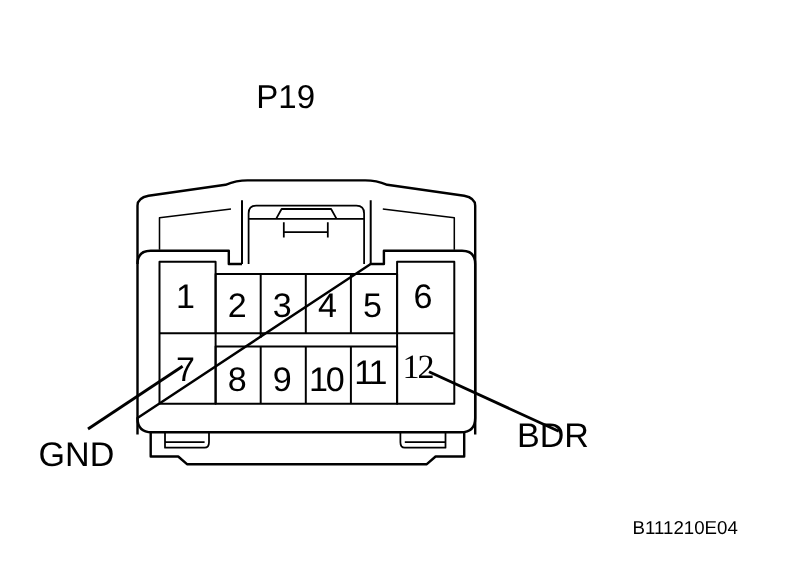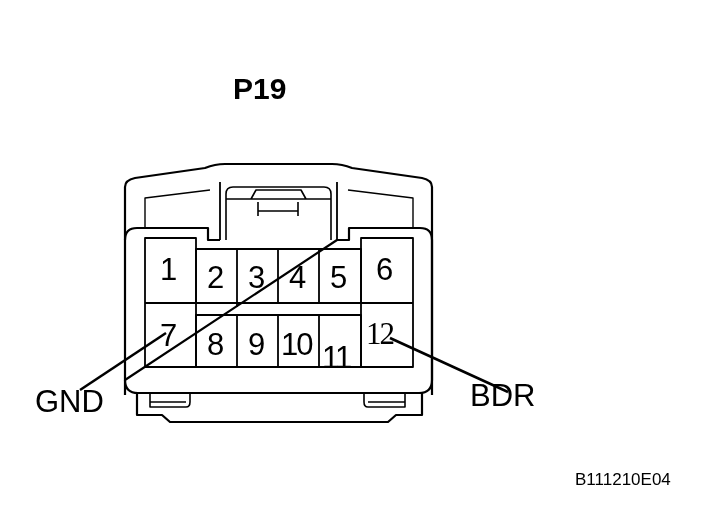--- a/index.html
+++ b/index.html
@@ -1,18 +1,18 @@
 <!DOCTYPE html>
 <html><head>
 <meta charset="utf-8">
 <style>
   html, body { margin: 0; padding: 0; background: #ffffff; }
   body { width: 727px; height: 520px; position: relative; overflow: hidden;
          font-family: "Liberation Sans", "DejaVu Sans", sans-serif; color: #000; }
-  .title { position: absolute; left: 233px; top: 72px; font-size: 30px; font-weight: bold; letter-spacing: 0px; }
+  .title { position: absolute; left: 233px; top: 72px; font-size: 30px; font-weight: normal; letter-spacing: 0px; }
   .code { position: absolute; left: 575px; top: 428px; font-size: 17px; margin-top: 42px; }
   .label { position: absolute; font-size: 31px; }
   .pin { position: absolute; font-size: 31px; line-height: 1; }
   .pin.narrow { letter-spacing: -2px; }
   svg { position: absolute; left: 0; top: 0; }
 </style>
 </head>
 <body>
 
 <div class="title">P19</div>
@@ -64,19 +64,19 @@
 <div class="pin" style="left:207px;top:262px;">2</div>
 <div class="pin" style="left:248px;top:262px;">3</div>
 <div class="pin" style="left:289px;top:262px;">4</div>
 <div class="pin" style="left:330px;top:262px;">5</div>
 <div class="pin" style="left:376px;top:254px;">6</div>
 
 <div class="pin" style="left:160px;top:320px;">7</div>
 <div class="pin" style="left:207px;top:329px;">8</div>
 <div class="pin" style="left:248px;top:329px;">9</div>
 <div class="pin narrow" style="left:281px;top:329px;">10</div>
-<div class="pin narrow" style="left:322px;top:342px;">11</div>
+<div class="pin narrow" style="left:322px;top:323px;">11</div>
 <div class="pin narrow" style="left:366px;top:318px;font-family:Liberation Serif, serif;">12</div>
 
-<div class="label" style="left:35px;top:384px;">GND</div>
+<div class="label" style="left:35px;top:396px;">GND</div>
 <div class="label" style="left:470px;top:378px;">BDR</div>
 
 <div class="code">B111210E04</div>
 
 </body></html>

